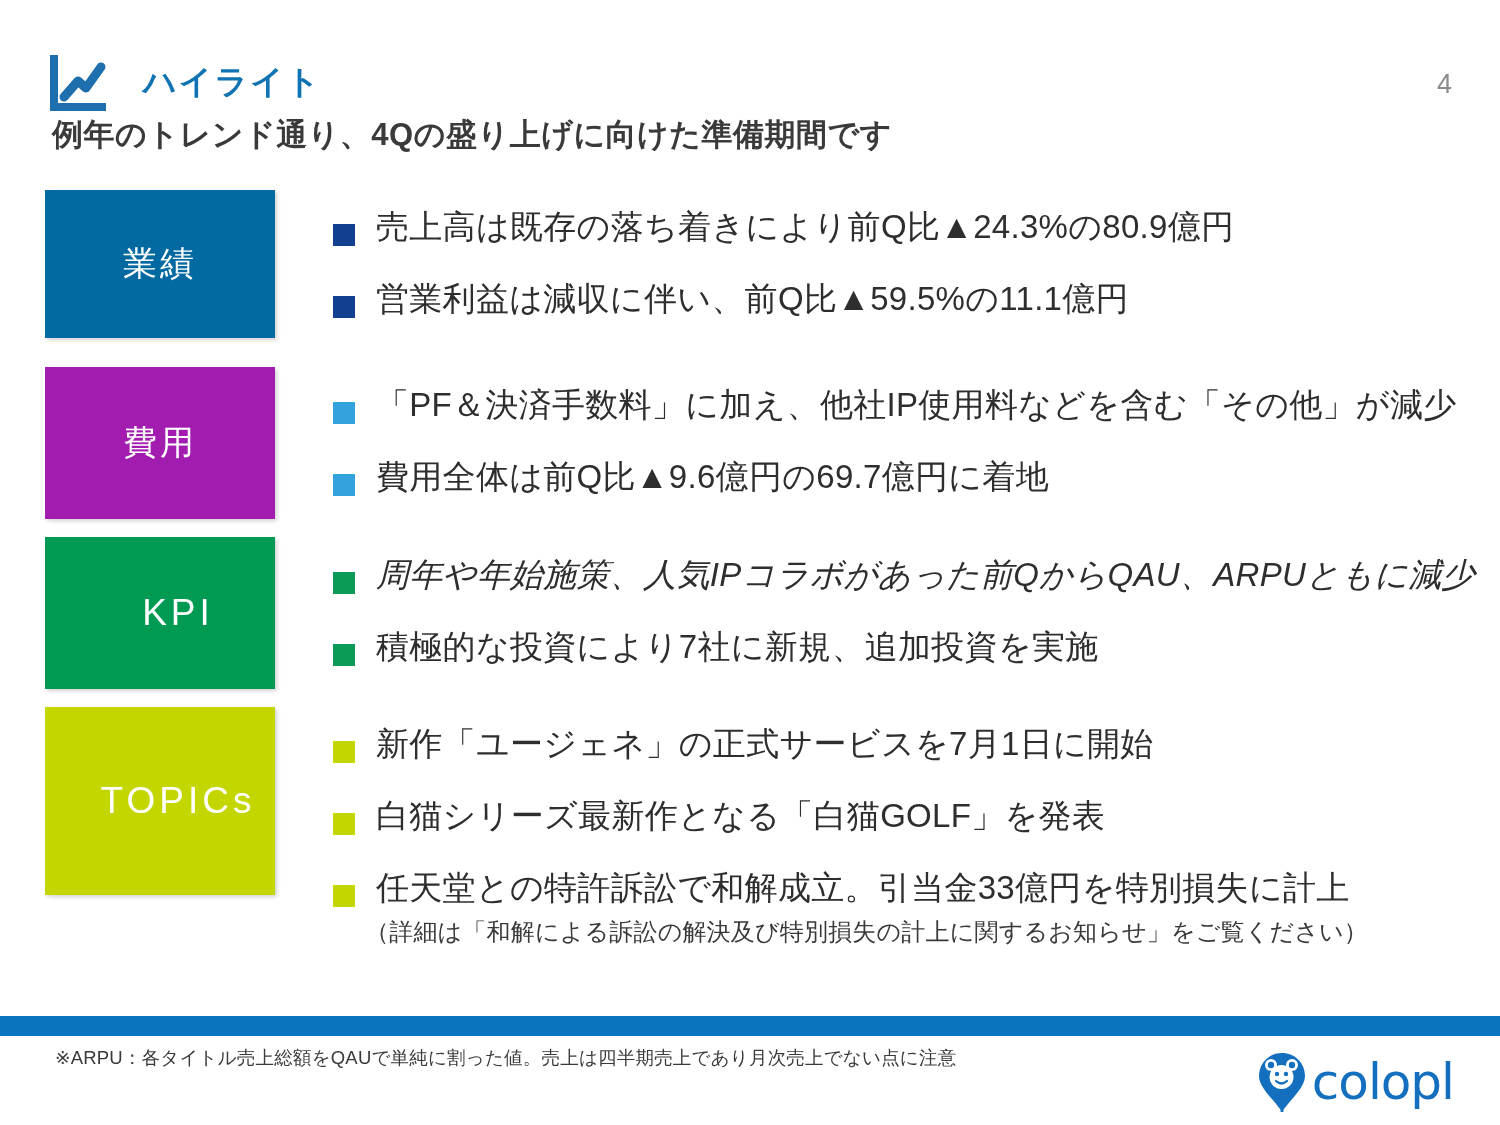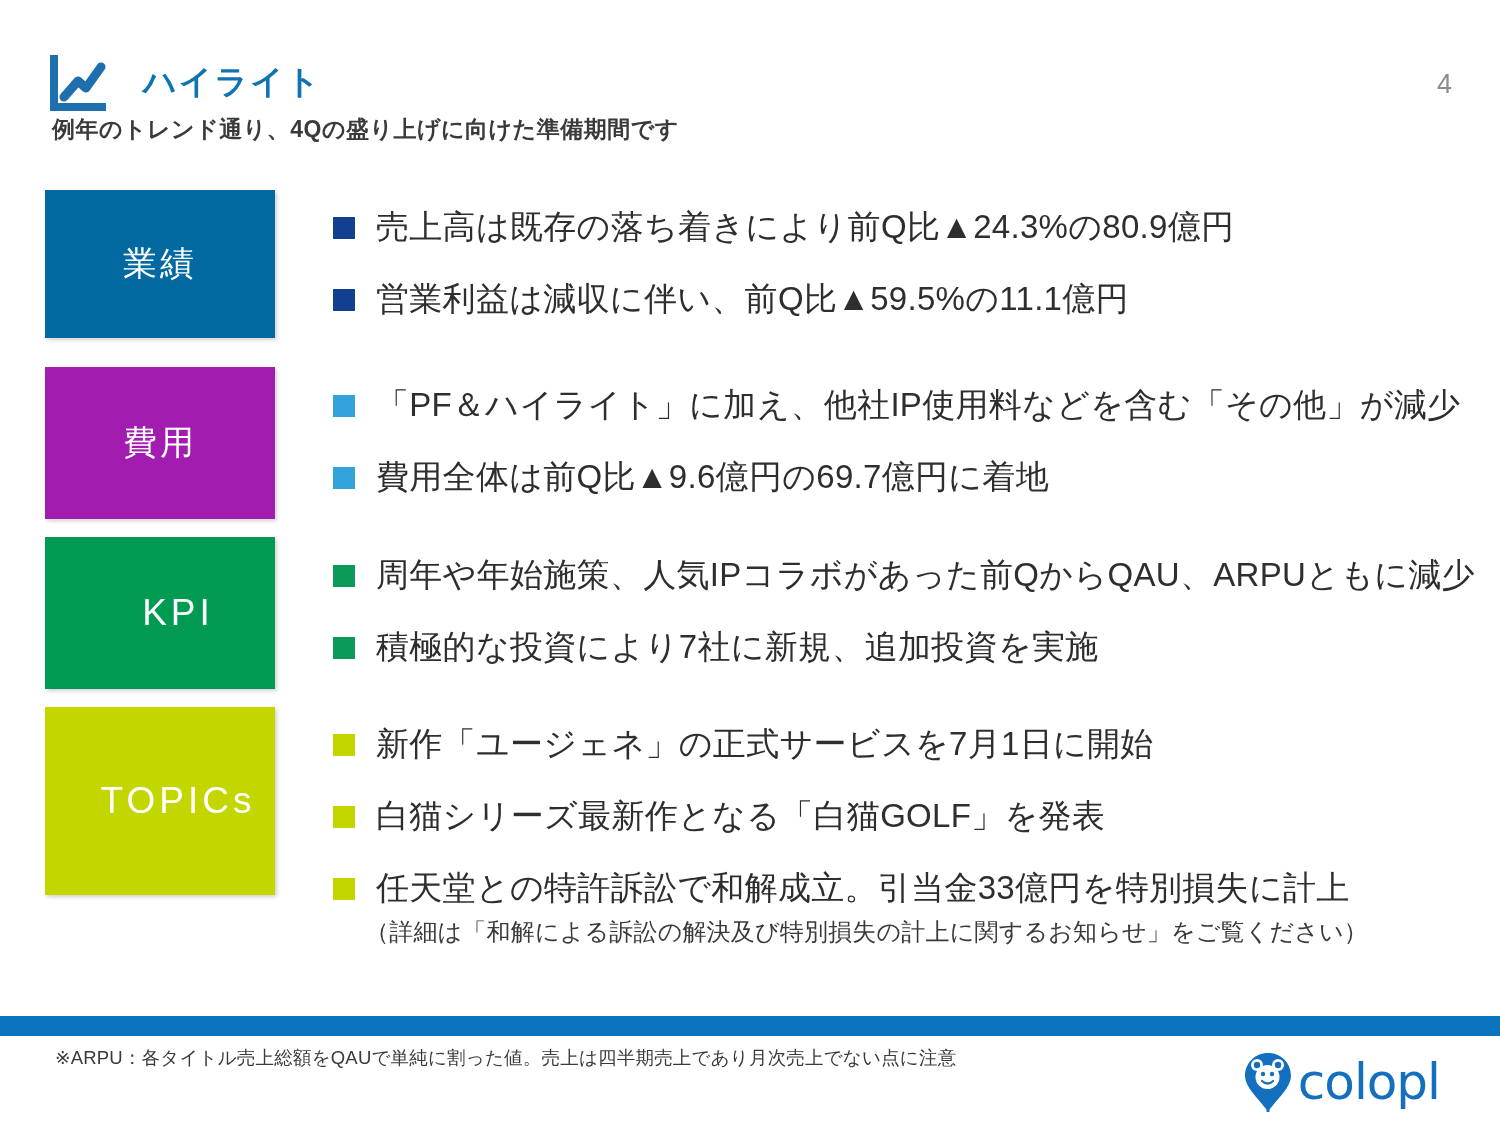--- a/index.html
+++ b/index.html
@@ -20,55 +20,55 @@
     letter-spacing:2px; line-height:1;
   }
   .page-num{
     position:absolute; right:48px; top:42px;
     font-size:27px; color:#8c8c8c; font-weight:normal;
   }
 
   
   .subtitle{
     position:absolute; left:52px; top:116px;
-    font-size:23px; font-weight:bold; color:#3a3a3a;
+    font-size:31px; font-weight:bold; color:#3a3a3a;
     letter-spacing:0.5px; line-height:1.2;
   }
 
   
   .section{ position:absolute; left:0; }
   .badge{
     position:absolute; left:45px;
     width:230px;
     color:#ffffff;
     display:flex; align-items:center; justify-content:center;
     font-size:34px; letter-spacing:3px;
     box-shadow:2px 2px 4px rgba(0,0,0,0.18);
   }
   .badge.latin{ font-size:37px; letter-spacing:4px;padding-left:36px; }
   .bullets{ position:absolute; left:333px; }
-  .brow{ display:flex; align-items:flex-start; }
+  .brow{ display:flex; align-items:flex-end; }
   .bsq{ width:22px; height:22px; flex:0 0 22px; margin-top:9px; }
   .btxt{
     margin-left:21px;
     font-size:33px; color:#2e2e2e; line-height:1.15;
     letter-spacing:0.3px; white-space:nowrap;
   }
   .subnote{
     margin-left:32px; margin-top:9px;
     font-size:24px; color:#3a3a3a; letter-spacing:0.2px; white-space:nowrap;
   }
 
   
   .foot-bar{ position:absolute; left:0; top:1016px; width:1500px; height:20px; background:#0b74be; }
   .foot-notes{
     position:absolute; left:55px; top:1044px;
     font-size:18.5px; color:#3a3a3a; line-height:1.55; letter-spacing:0.2px;
   }
-  .logo{ position:absolute; right:60px; top:1052px; display:flex; align-items:center; }
+  .logo{ position:absolute; right:46px; top:1052px; display:flex; align-items:center; }
   .logo-mark{ width:48px; height:60px; margin-right:6px; }
   .logo-text{
     font-size:50px; color:#1470bf; font-weight:normal;
     letter-spacing:-1px; line-height:1; font-family:"DejaVu Sans",sans-serif;
   }
 </style>
 </head>
 <body>
 
 <div class="slide">
@@ -102,35 +102,35 @@
     </div>
   </div>
 
   <div class="section">
     <div class="badge" style="top:367px; height:152px; background:#a21caf;">
       <span>費用</span>
     </div>
     <div class="bullets" style="top:386px;">
       <div class="brow" style="margin-bottom:34px;">
         <span class="bsq" style="background:#33a3dd;"></span>
-        <span class="btxt">「PF＆ハイライト」に加え、他社IP使用料などを含む「その他」が減少</span>
+        <span class="btxt">「PF＆決済手数料」に加え、他社IP使用料などを含む「その他」が減少</span>
       </div>
       <div class="brow">
         <span class="bsq" style="background:#33a3dd;"></span>
         <span class="btxt">費用全体は前Q比▲9.6億円の69.7億円に着地</span>
       </div>
     </div>
   </div>
 
   <div class="section">
     <div class="badge latin" style="top:537px; height:152px; background:#019a53;">
       <span>KPI</span>
     </div>
     <div class="bullets" style="top:556px;">
-      <div class="brow" style="margin-bottom:34px;">
+      <div class="brow" style="margin-bottom:34px;font-style:italic;">
         <span class="bsq" style="background:#0b9a57;"></span>
         <span class="btxt">周年や年始施策、人気IPコラボがあった前QからQAU、ARPUともに減少</span>
       </div>
       <div class="brow">
         <span class="bsq" style="background:#0b9a57;"></span>
         <span class="btxt">積極的な投資により7社に新規、追加投資を実施</span>
       </div>
     </div>
   </div>
 

